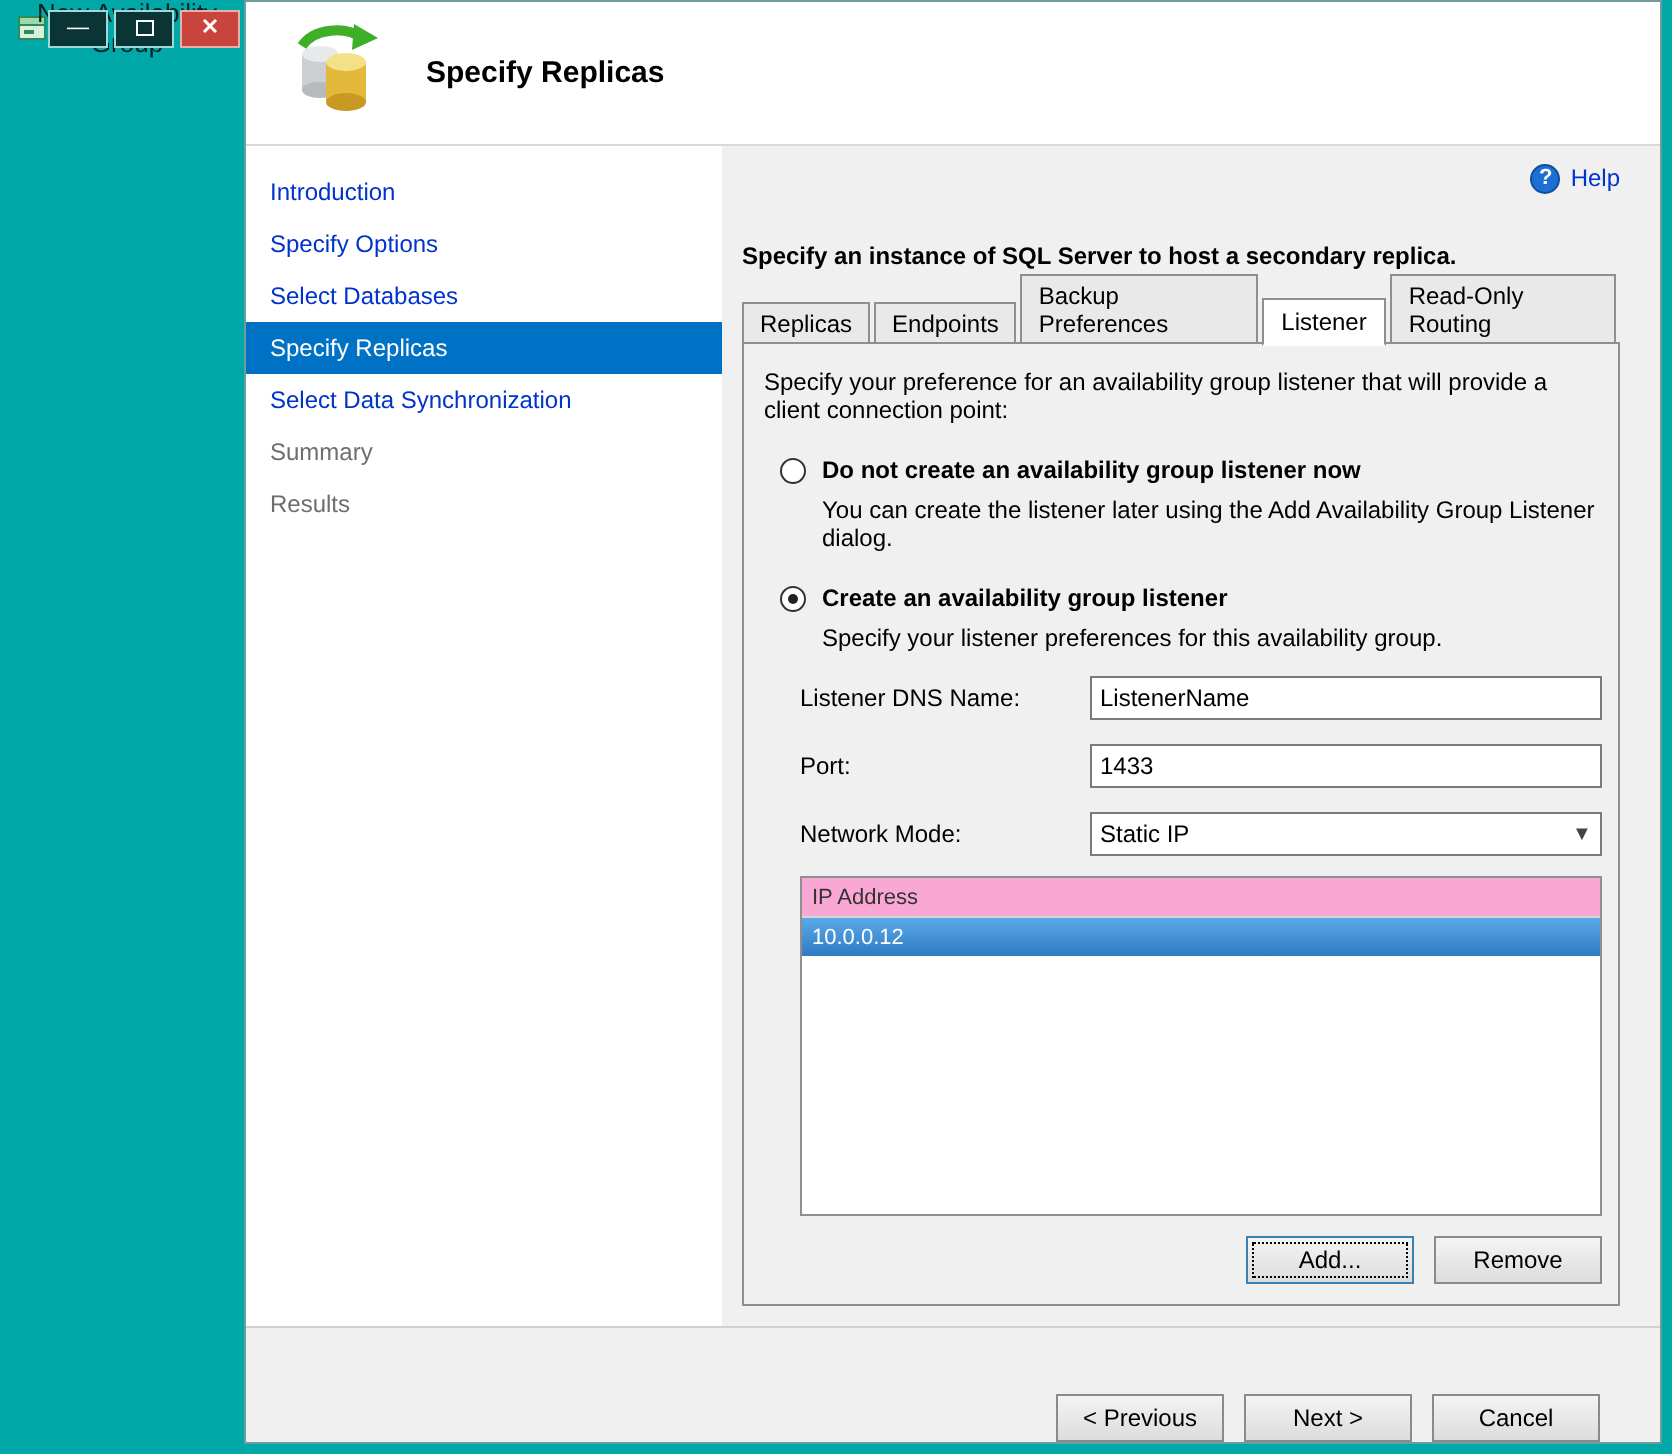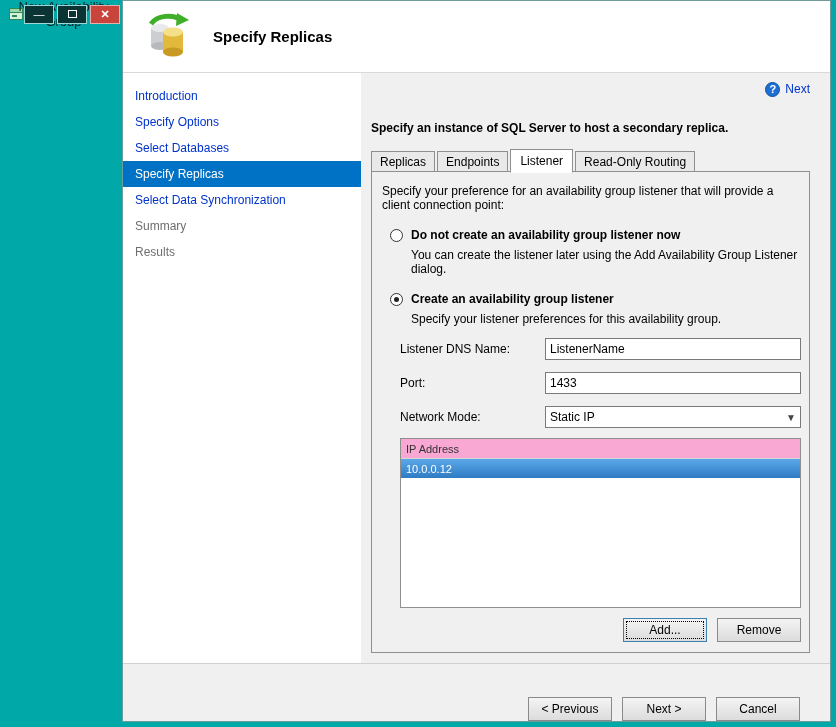--- a/index.html
+++ b/index.html
@@ -205,28 +205,29 @@
         <div class="nav-item">Select Databases</div>
         <div class="nav-item selected">Specify Replicas</div>
         <div class="nav-item">Select Data Synchronization</div>
         <div class="nav-item disabled">Summary</div>
         <div class="nav-item disabled">Results</div>
       </div>
 
       <div class="main">
         <div class="help-row">
           <span class="help-icon">?</span>
-          <span class="help-link">Next</span>
+          <span class="help-link">Help</span>
         </div>
 
         <div class="instruction">Specify an instance of SQL Server to host a secondary replica.</div>
 
         <div class="tabs">
           <div class="tab">Replicas</div>
           <div class="tab">Endpoints</div>
+          <div class="tab">Backup Preferences</div>
           <div class="tab active">Listener</div>
           <div class="tab">Read-Only Routing</div>
         </div>
 
         <div class="tabpane">
           <div class="pref-text">Specify your preference for an availability group listener that will provide a client connection point:</div>
 
           <div class="radio-row">
             <span class="radio"></span>
             <span class="radio-label">Do not create an availability group listener now</span>

